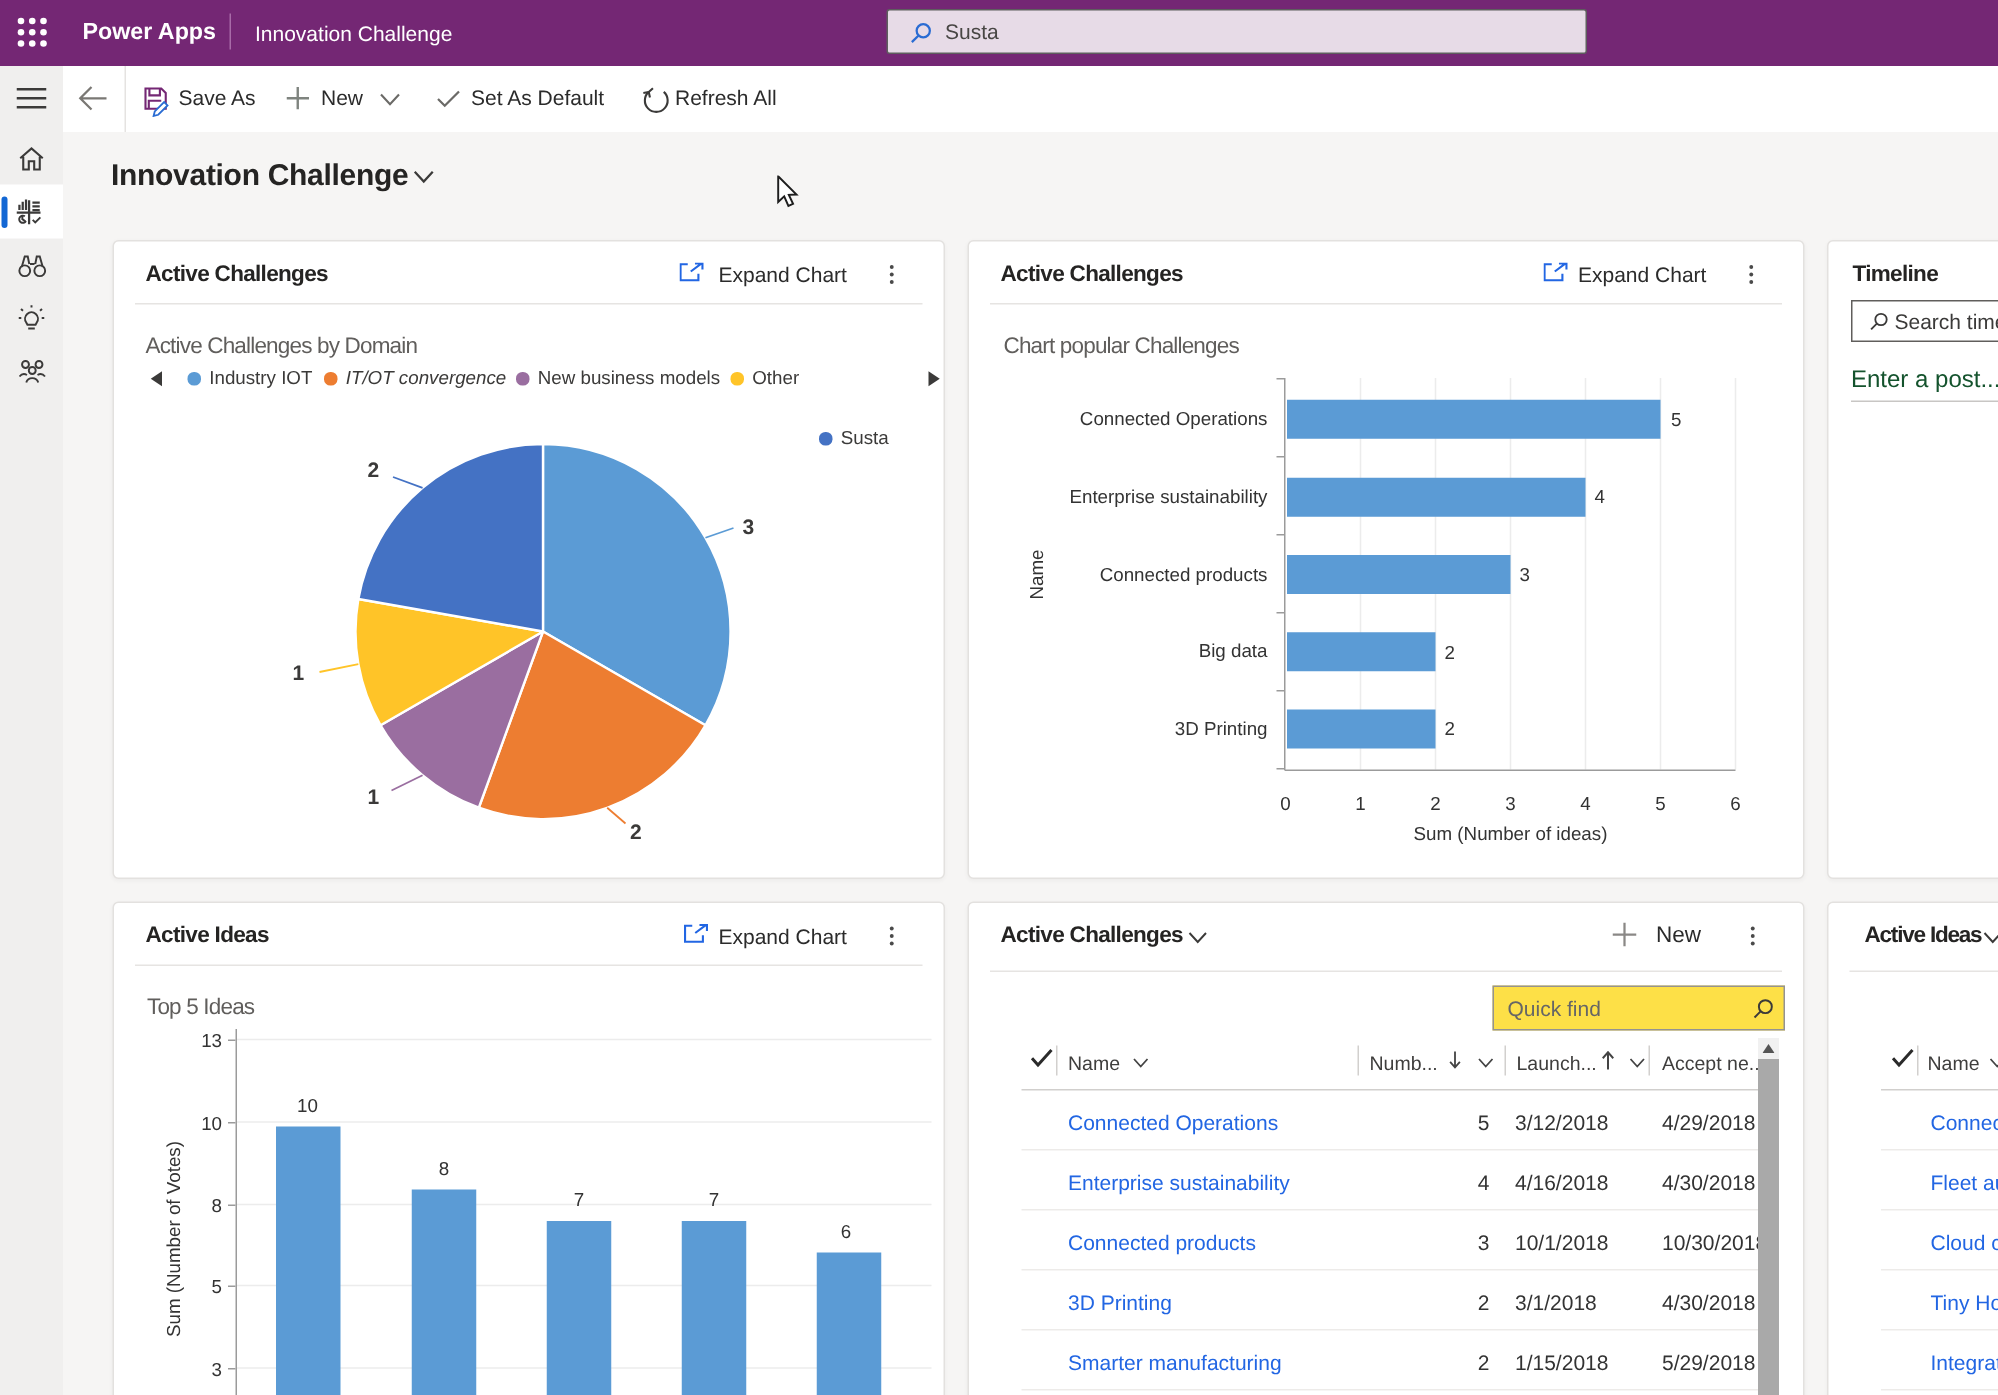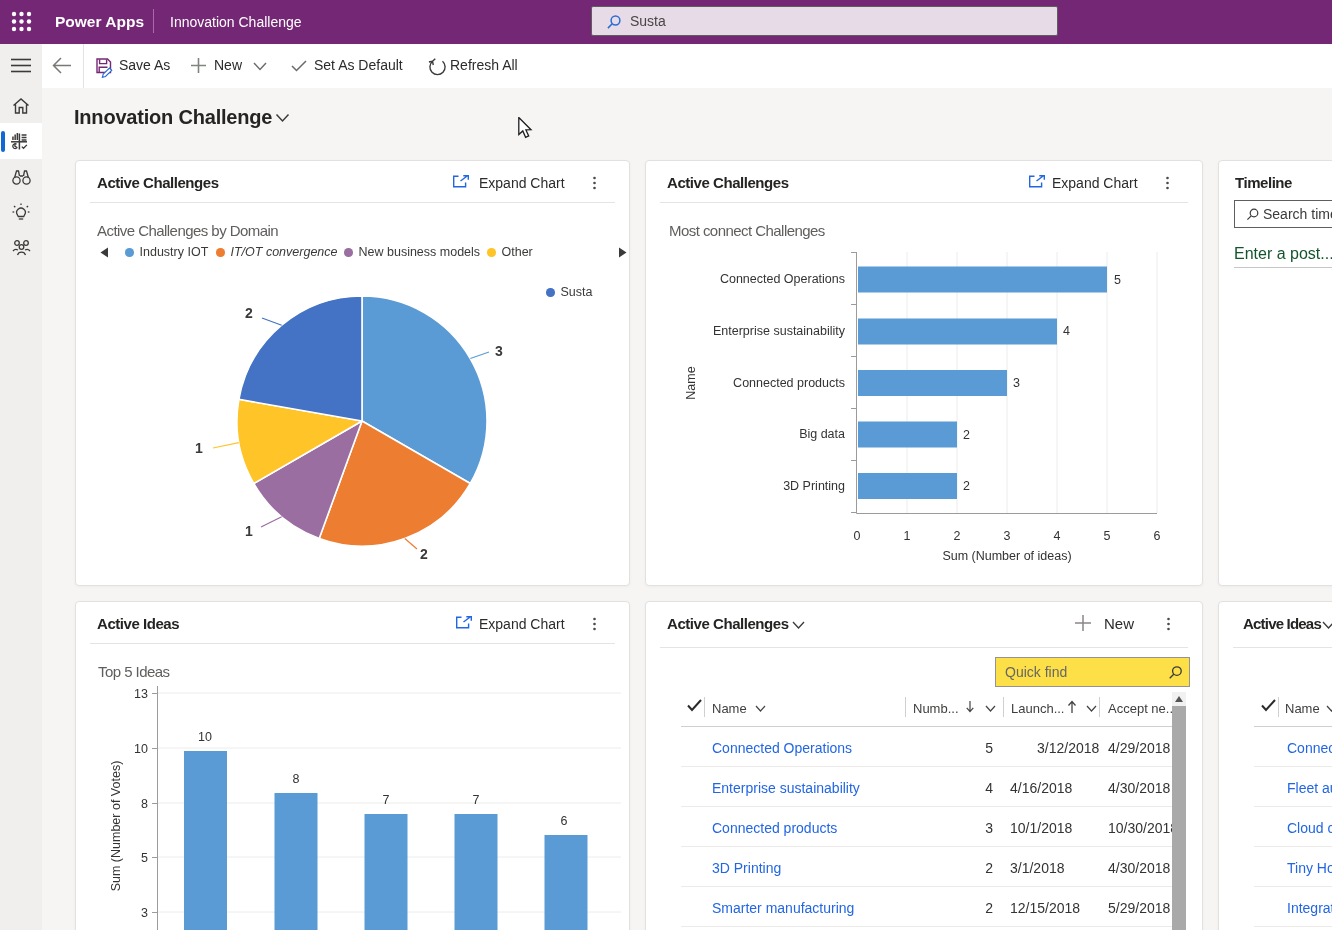--- a/index.html
+++ b/index.html
@@ -224,21 +224,21 @@
   </svg>
   <div class="expand" style="left:406px;top:14px;">Expand Chart</div>
   <svg class="abs" style="left:519px;top:15px" width="5" height="15" viewBox="0 0 5 15">
       <g fill="#4a4a4a">
         <circle cx="2.5" cy="2" r="1.3"></circle>
         <circle cx="2.5" cy="7" r="1.3"></circle>
         <circle cx="2.5" cy="12" r="1.3"></circle>
       </g>
     </svg>
   <div class="carddiv" style="top:41px;"></div>
-  <div class="sub" style="left:23px;top:61px;">Most connect Challenges</div>
+  <div class="sub" style="left:23px;top:61px;">Chart popular Challenges</div>
   <svg class="abs" style="left:0;top:0" width="558" height="426" viewBox="0 0 558 426">
     <g transform="translate(-645,-160)">
 
       <g stroke="#ececec" stroke-width="1">
         <line x1="906" y1="251" x2="906" y2="512"></line>
           <line x1="956" y1="251" x2="956" y2="512"></line>
         <line x1="1006" y1="251" x2="1006" y2="512"></line>
           <line x1="1056" y1="251" x2="1056" y2="512"></line>
         <line x1="1106" y1="251" x2="1106" y2="512"></line>
           <line x1="1156" y1="251" x2="1156" y2="512"></line>
@@ -429,25 +429,25 @@
   <div class="cell hlink" style="left:712px;top:740px;">Connected Operations</div>
   <div class="cell hlink" style="left:712px;top:780px;">Enterprise sustainability</div>
   <div class="cell hlink" style="left:712px;top:820px;">Connected products</div>
   <div class="cell hlink" style="left:712px;top:860px;">3D Printing</div>
   <div class="cell hlink" style="left:712px;top:900px;">Smarter manufacturing</div>
   <div class="cell" style="left:963px;top:740px;width:30px;text-align:right;">5</div>
   <div class="cell" style="left:963px;top:780px;width:30px;text-align:right;">4</div>
   <div class="cell" style="left:963px;top:820px;width:30px;text-align:right;">3</div>
   <div class="cell" style="left:963px;top:860px;width:30px;text-align:right;">2</div>
   <div class="cell" style="left:963px;top:900px;width:30px;text-align:right;">2</div>
-  <div class="cell" style="left:1010px;top:740px;margin-left:27px;">3/12/2018</div>
+  <div class="cell" style="left:1010px;top:740px;">3/12/2018</div>
   <div class="cell" style="left:1010px;top:780px;">4/16/2018</div>
   <div class="cell" style="left:1010px;top:820px;">10/1/2018</div>
   <div class="cell" style="left:1010px;top:860px;">3/1/2018</div>
-  <div class="cell" style="left:1010px;top:900px;">12/15/2018</div>
+  <div class="cell" style="left:1010px;top:900px;">1/15/2018</div>
   <div class="cell" style="left:1108px;top:740px;width:64px;overflow:hidden;white-space:nowrap;">4/29/2018</div>
   <div class="cell" style="left:1108px;top:780px;width:64px;overflow:hidden;white-space:nowrap;">4/30/2018</div>
   <div class="cell" style="left:1108px;top:820px;width:64px;overflow:hidden;white-space:nowrap;">10/30/2018</div>
   <div class="cell" style="left:1108px;top:860px;width:64px;overflow:hidden;white-space:nowrap;">4/30/2018</div>
   <div class="cell" style="left:1108px;top:900px;width:64px;overflow:hidden;white-space:nowrap;">5/29/2018</div>
 
   <div class="abs" style="left:1172px;top:692px;width:14px;height:238px;background:#f1f1f1;">
     <svg class="abs" style="left:3px;top:4px" width="8" height="6" viewBox="0 0 8 6">
         <path d="M4 0 L8 6 H0 Z" fill="#555"></path>
       </svg>

